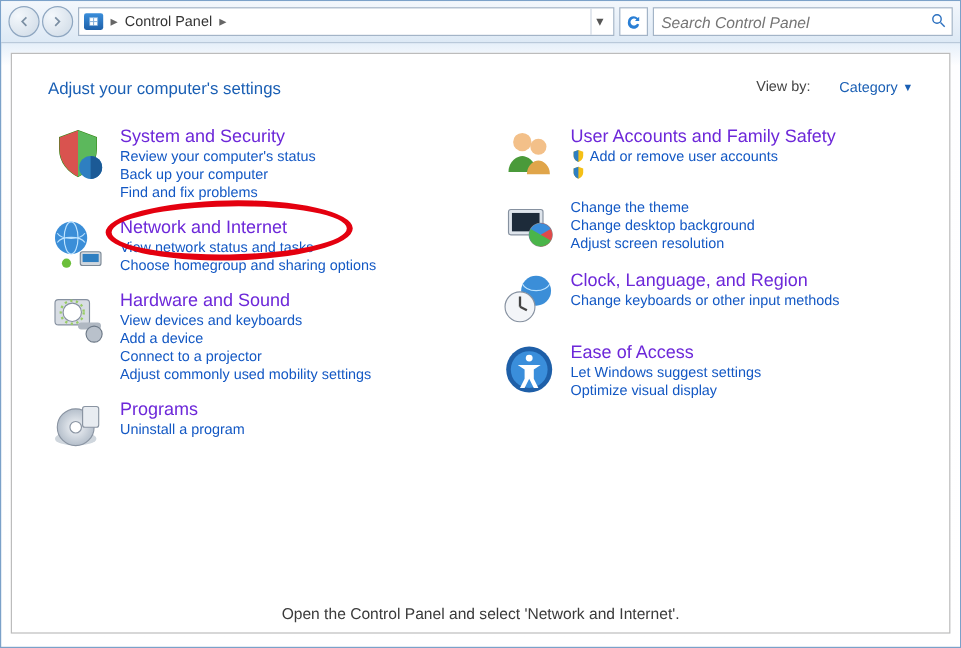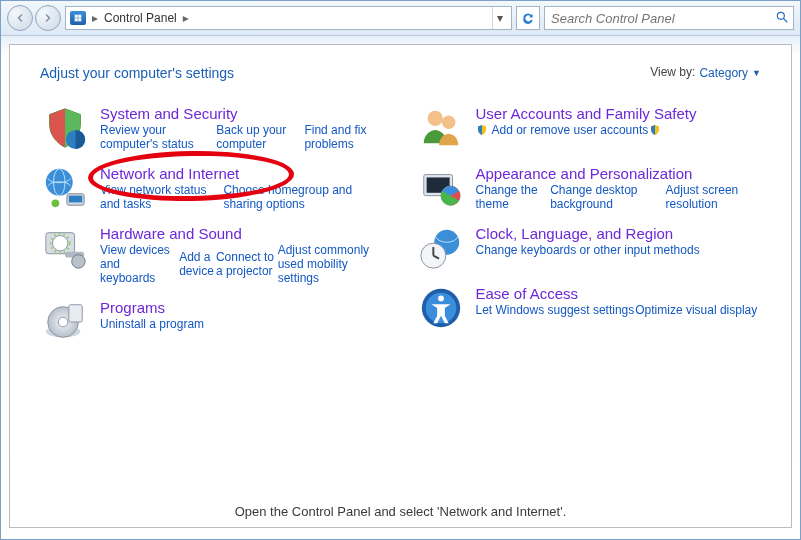--- a/index.html
+++ b/index.html
@@ -97,21 +97,21 @@
     display: flex;
     color: #1a5fb4;
     font-size: 14px;
     padding-bottom: 24px;
   }
   .header-row .title { color: #1a5fb4; }
   .viewby {
     margin-left: auto;
     font-size: 12px;
     color: #444;
-    display: flex; gap: 4px; text-align: right;
+    display: flex; gap: 24px; text-align: right;
   }
   .viewby .mode { color: #1a5fb4; display:flex; align-items:center; gap:4px; }
   .viewby .mode .arr { font-size: 9px; }
 
   .grid {
     display: flex; gap: 30px;
   }
   .col { flex: 1; }
   .category {
     display: flex;
@@ -124,21 +124,21 @@
     margin-right: 10px;
     display:flex; align-items:center; justify-content:center;
   }
   .cat-body .cat-title {
     color: #6d28d9;
     font-size: 15px;
     text-decoration: none;
     display: inline-block;
   }
   .cat-body .links {
-    display: flex; gap: 1px;
+    display: flex; flex-direction: column; gap: 1px;
     margin-top: 1px;
   }
   .cat-body .links a {
     color: #1358c4;
     font-size: 12px;
     text-decoration: none;
     display: inline-flex; align-items: center; gap: 4px;
   }
   .shield-ico {
     width: 12px; height: 12px; flex-shrink:0;
@@ -349,21 +349,20 @@
             <svg width="46" height="46" viewBox="0 0 48 48">
               <rect x="6" y="10" width="30" height="22" rx="2" fill="#dfe5ec" stroke="#8691a0"></rect>
               <rect x="9" y="13" width="24" height="16" fill="#1d2b3a"></rect>
               <circle cx="34" cy="32" r="10" fill="#fff" stroke="#888"></circle>
               <path d="M34 22a10 10 0 0 1 0 20" fill="#e04a4a"></path>
               <path d="M34 22a10 10 0 0 0 0 20" fill="#3a8edb" transform="rotate(60 34 32)"></path>
               <path d="M34 22a10 10 0 0 1 0 20" fill="#4ab54a" transform="rotate(120 34 32)"></path>
             </svg>
           </div>
           <div class="cat-body">
-            <a class="cat-title">Appearance and Personalization</a>
             <div class="links">
               <a>Change the theme</a>
               <a>Change desktop background</a>
               <a>Adjust screen resolution</a>
             </div>
           </div>
         </div>
 
         <div class="category">
           <div class="cat-icon">

